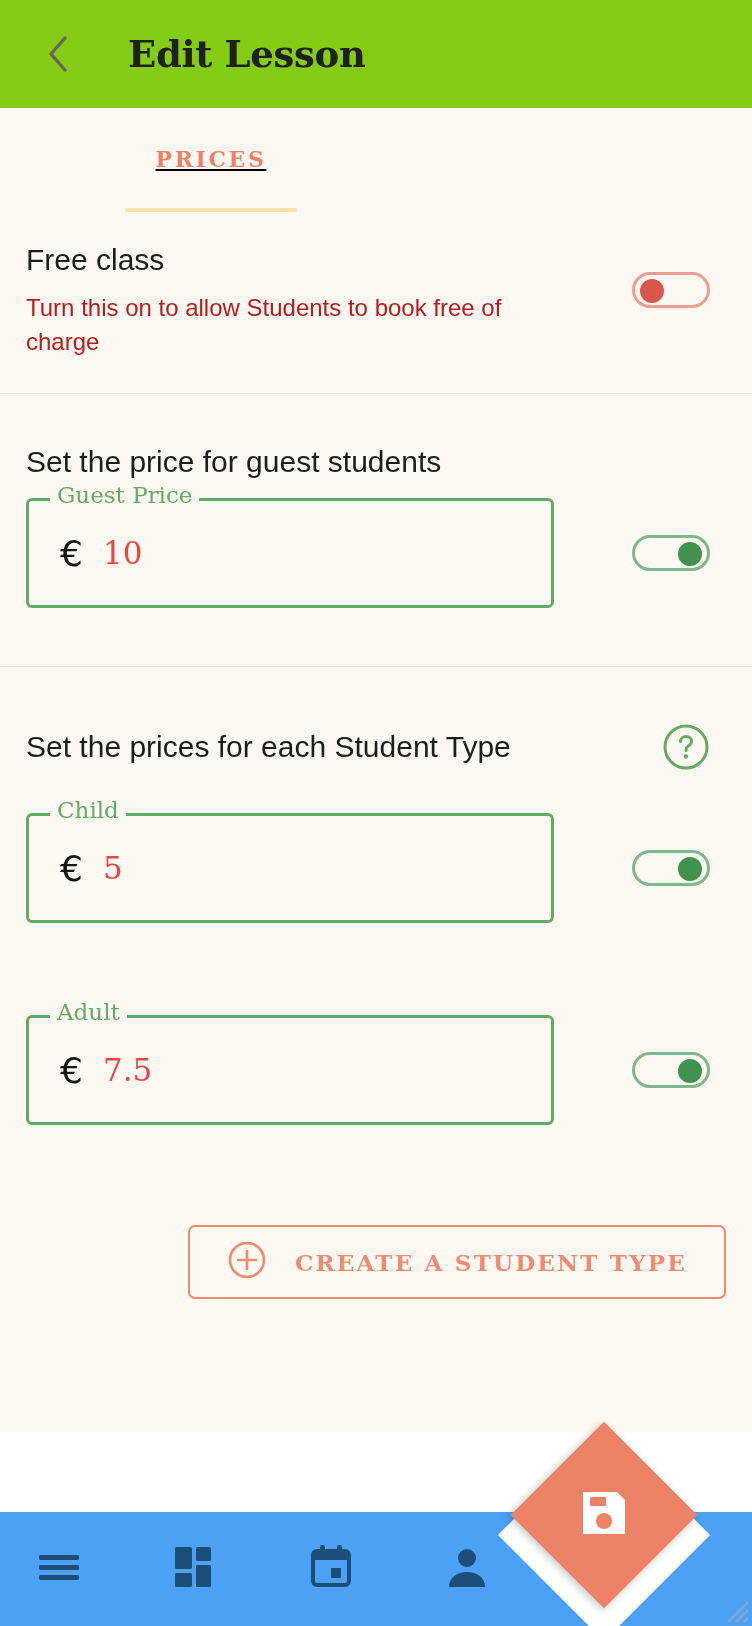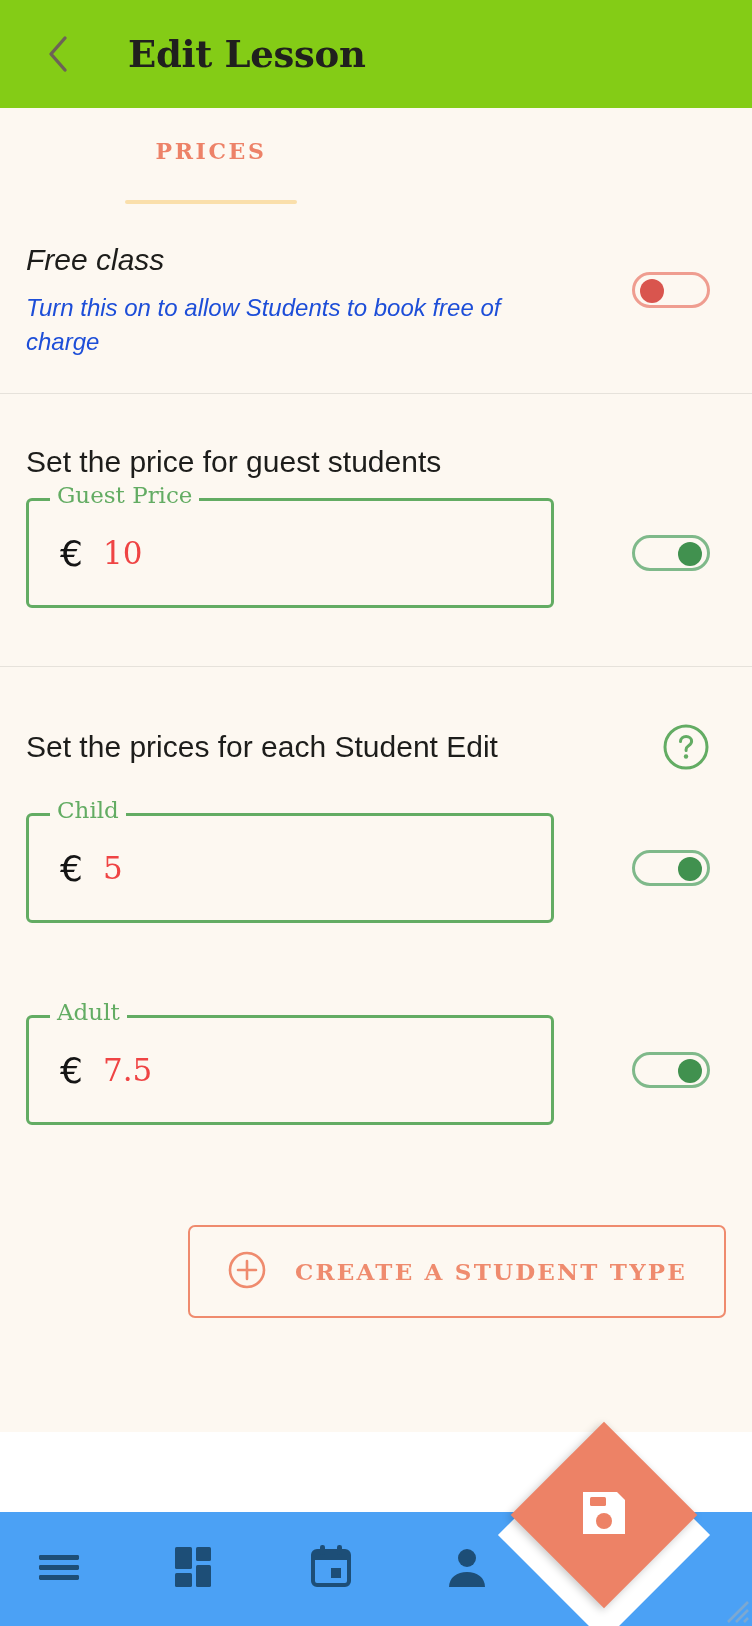--- a/index.html
+++ b/index.html
@@ -40,22 +40,23 @@
     background:#fdf8f1;
     height:1324px;
     position:relative;
     overflow:hidden;
   }
 
   
   .tabbar {
     height:96px;
     display:flex;
-    align-items:flex-end;
+    align-items:center;
     padding-top:46px;
+    text-decoration:underline;
   }
   .tab {
     width:172px;
     margin-left:125px;
     text-align:center;
     cursor:pointer;
   }
   .tab-label {
     font-family:"DejaVu Serif", serif;
     font-weight:bold;
@@ -89,21 +90,21 @@
   }
 
   .sec-title {
     font-size:30px;
     color:#1d1d1b;
     font-weight:normal;
     line-height:1.2;
   }
   .sec-desc {
     font-size:24px;
-    color:#1d4ed8;
+    color:#b91c1c;
     line-height:1.42;
     margin-top:13px;
     max-width:510px;
   }
 
   
   .toggle {
     width:78px;
     height:36px;
     border-radius:18px;
@@ -167,21 +168,21 @@
     font-family:"DejaVu Serif", serif;
   }
 
   
   .help-icon { width:48px; height:48px; flex:none; cursor:pointer; }
 
   
   .cta-wrap { display:flex; justify-content:flex-end; padding:0 26px; }
   .cta {
     width:538px;
-    height:93px;
+    height:74px;
     border:2px solid #ef8b6e;
     border-radius:7px;
     display:flex;
     align-items:center;
     justify-content:center;
     gap:28px;
     background:transparent;
     cursor:pointer;
   }
   .cta-label {
@@ -254,21 +255,21 @@
 
 <div class="content">
 
   <div class="tabbar">
     <div class="tab">
       <span class="tab-label">PRICES</span>
       <div class="tab-underline"></div>
     </div>
   </div>
 
-  <div class="section" style="padding-top:38px;padding-bottom:34px;font-style:italic;">
+  <div class="section" style="padding-top:38px;padding-bottom:34px;">
     <div class="row">
       <div style="flex:1;">
         <div class="sec-title">Free class</div>
         <div class="sec-desc">Turn this on to allow Students to book free of charge</div>
       </div>
       <div class="toggle" style="margin-top:30px;margin-right:16px;">
         <div class="knob"></div>
       </div>
     </div>
   </div>
@@ -289,21 +290,21 @@
       <div class="toggle on" style="margin-right:16px;">
         <div class="knob"></div>
       </div>
     </div>
   </div>
 
   <div class="divider"></div>
 
   <div class="section" style="padding-top:56px;">
     <div class="row" style="align-items:center;padding-right:16px;">
-      <div class="sec-title">Set the prices for each Student Edit</div>
+      <div class="sec-title">Set the prices for each Student Type</div>
       <div class="help-icon">
         <svg width="48" height="48" viewBox="0 0 48 48" fill="none">
           <circle cx="24" cy="24" r="21" stroke="#63ac63" stroke-width="3"></circle>
           <path d="M18.5 18.5c0-3 2.6-5 5.6-5 3.1 0 5.5 1.9 5.5 4.7 0 2.6-1.6 3.6-3.3 4.8-1.5 1-2.2 1.9-2.2 3.6v1" stroke="#63ac63" stroke-width="3" stroke-linecap="round" fill="none"></path>
           <circle cx="24" cy="33.5" r="2.2" fill="#63ac63"></circle>
         </svg>
       </div>
     </div>
 
     <div class="row" style="margin-top:42px;align-items:center;">

